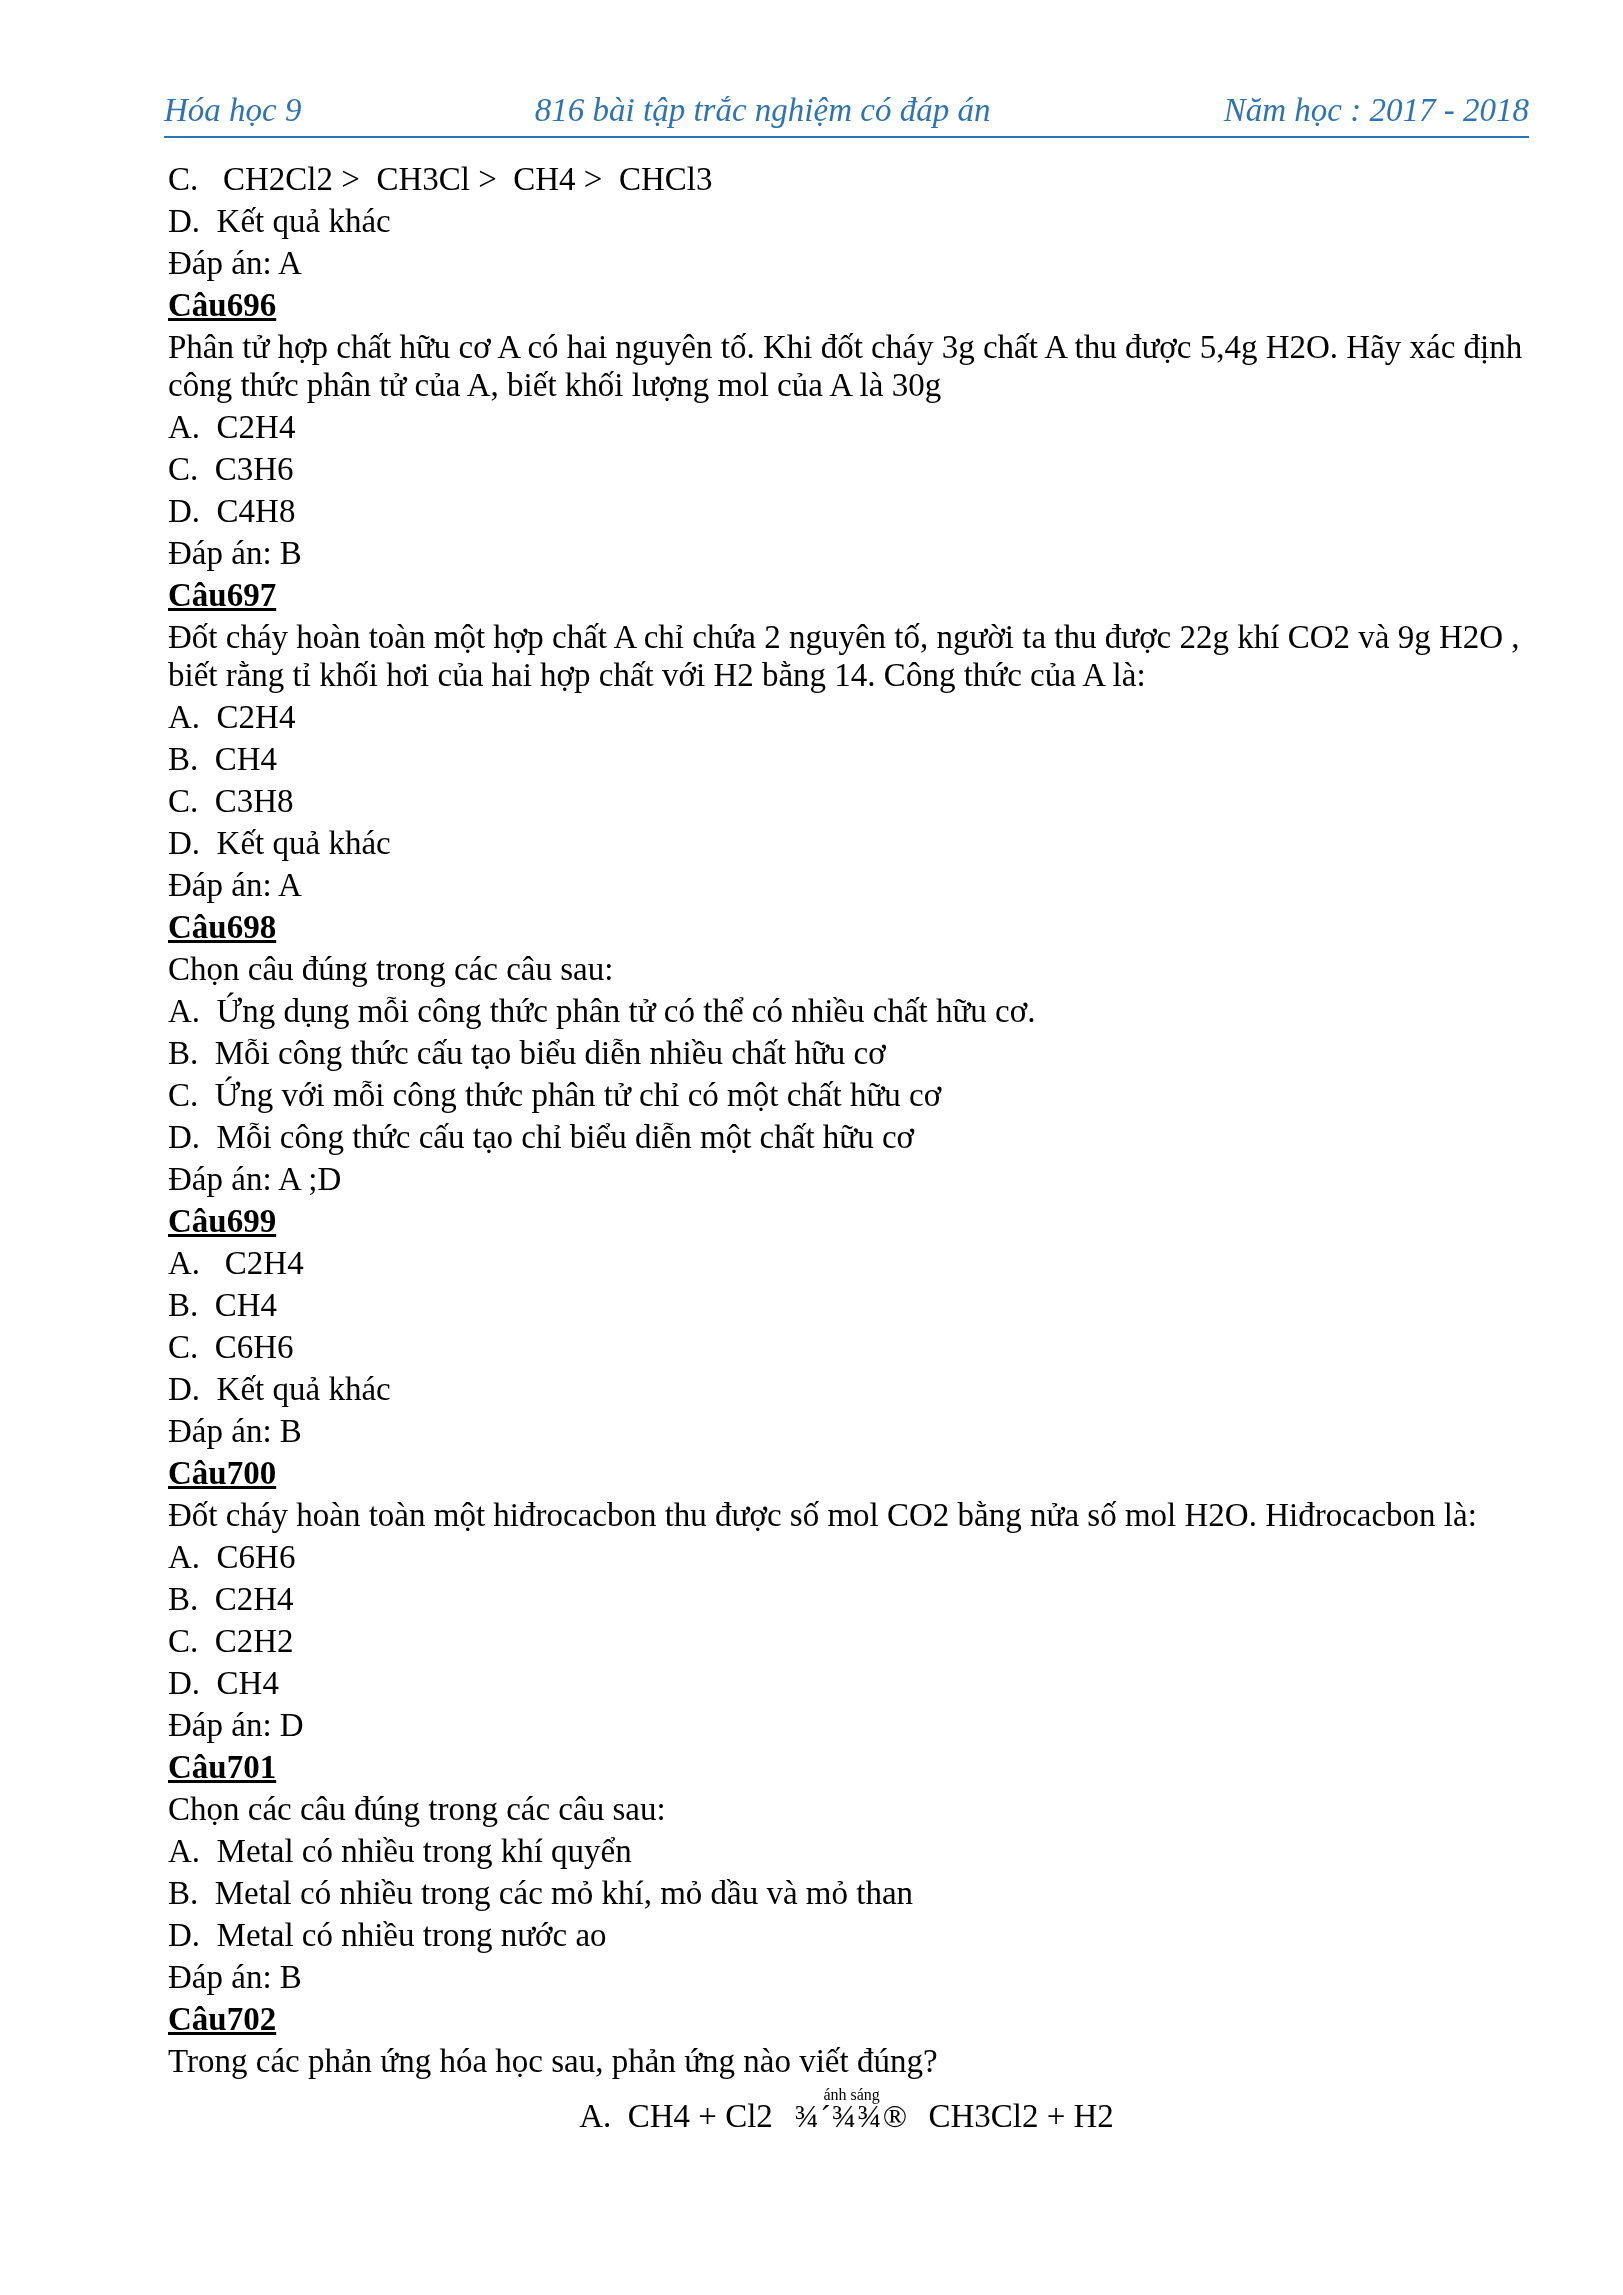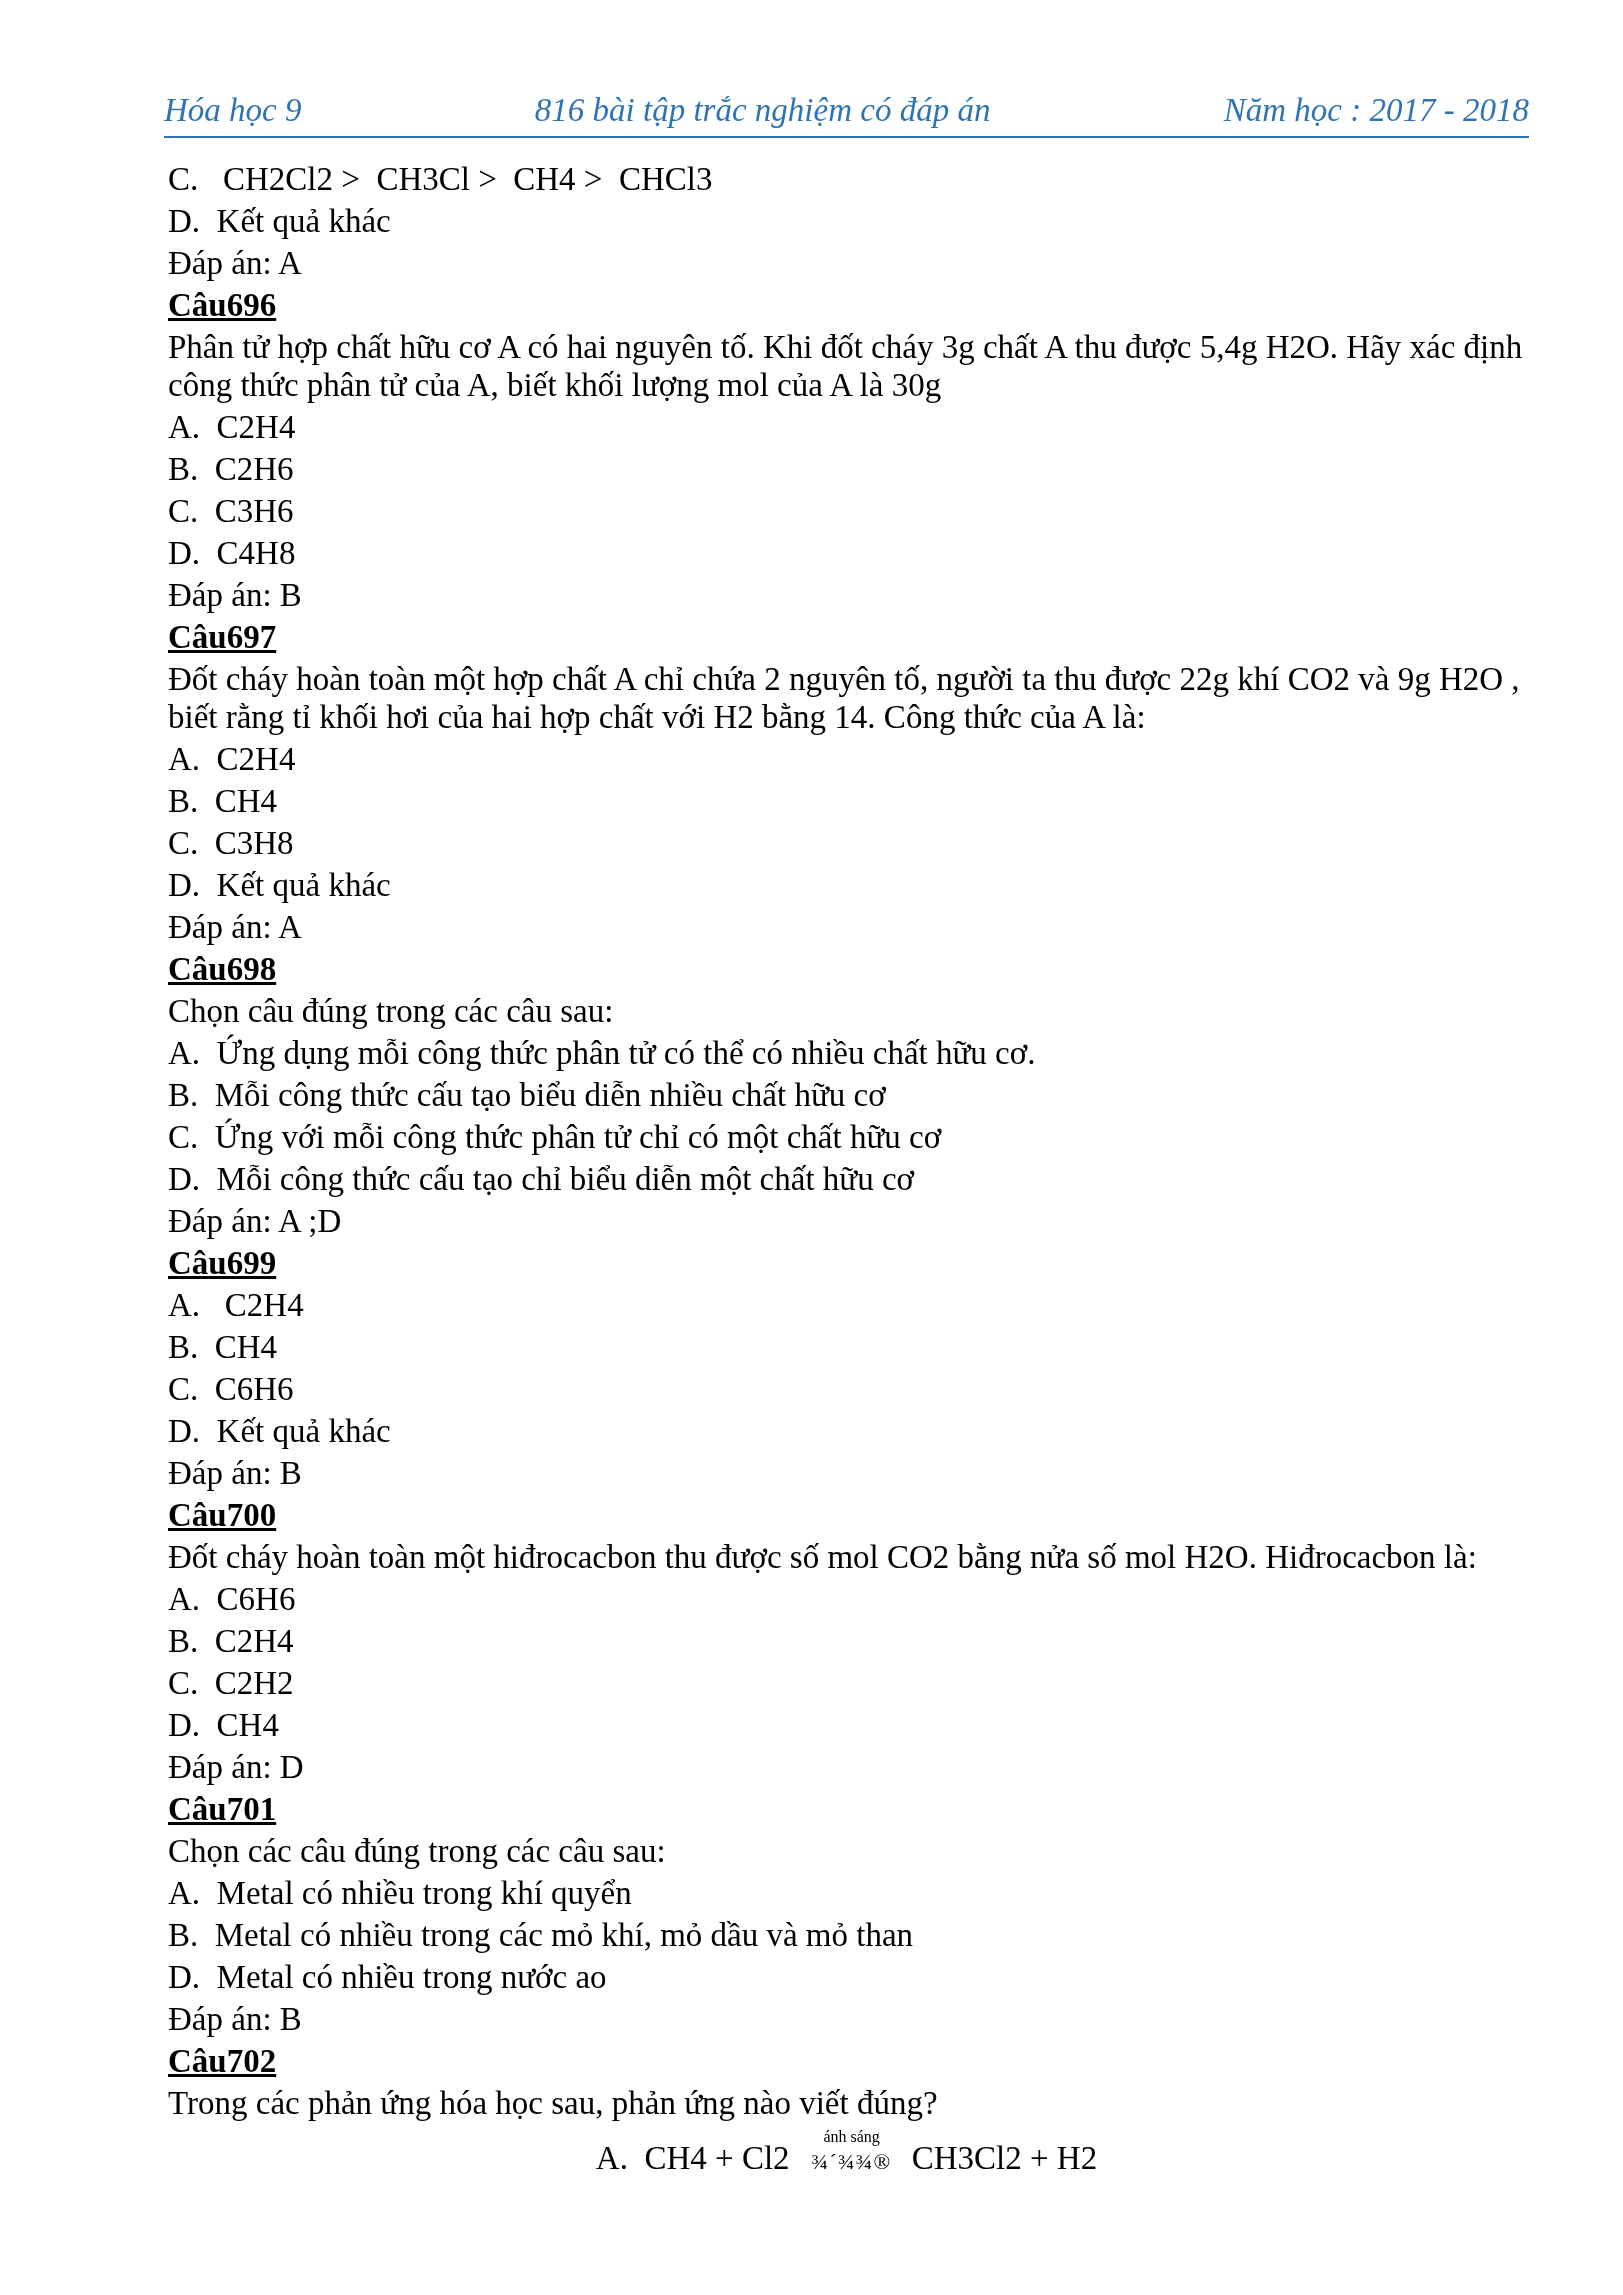--- a/index.html
+++ b/index.html
@@ -54,21 +54,21 @@
   .arrow-label {
     position: absolute;
     left: 50%;
     top: -10.5px;
     transform: translateX(-50%);
     font-size: 16px;
     line-height: 17px;
     white-space: nowrap;
   }
   .arrow-glyphs {
-    font-size: 22px;
+    font-size: 32px;
     letter-spacing: 1.3px;
   }
 </style>
 </head>
 <body>
 
 <div class="page">
 
   <div class="page-header">
     <span class="seg">Hóa học 9</span>
@@ -76,21 +76,20 @@
     <span class="seg">Năm học : 2017 - 2018</span>
   </div>
 
   <div class="doc-lines" id="doc-lines">
       <p class="line option">C.   CH2Cl2 &gt;  CH3Cl &gt;  CH4 &gt;  CHCl3</p>
       <p class="line option">D.  Kết quả khác</p>
       <p class="line answer">Đáp án: A</p>
       <p class="line title">Câu696</p>
       <p class="line text">Phân tử hợp chất hữu cơ A có hai nguyên tố. Khi đốt cháy 3g chất A thu được 5,4g H2O. Hãy xác định công thức phân tử của A, biết khối lượng mol của A là 30g</p>
       <p class="line option">A.  C2H4</p>
-      <p class="line option">B.  C2H6</p>
       <p class="line option">C.  C3H6</p>
       <p class="line option">D.  C4H8</p>
       <p class="line answer">Đáp án: B</p>
       <p class="line title">Câu697</p>
       <p class="line text">Đốt cháy hoàn toàn một hợp chất A chỉ chứa 2 nguyên tố, người ta thu được 22g khí CO2 và 9g H2O , biết rằng tỉ khối hơi của hai hợp chất với H2 bằng 14. Công thức của A là:</p>
       <p class="line option">A.  C2H4</p>
       <p class="line option">B.  CH4</p>
       <p class="line option">C.  C3H8</p>
       <p class="line option">D.  Kết quả khác</p>
       <p class="line answer">Đáp án: A</p>

